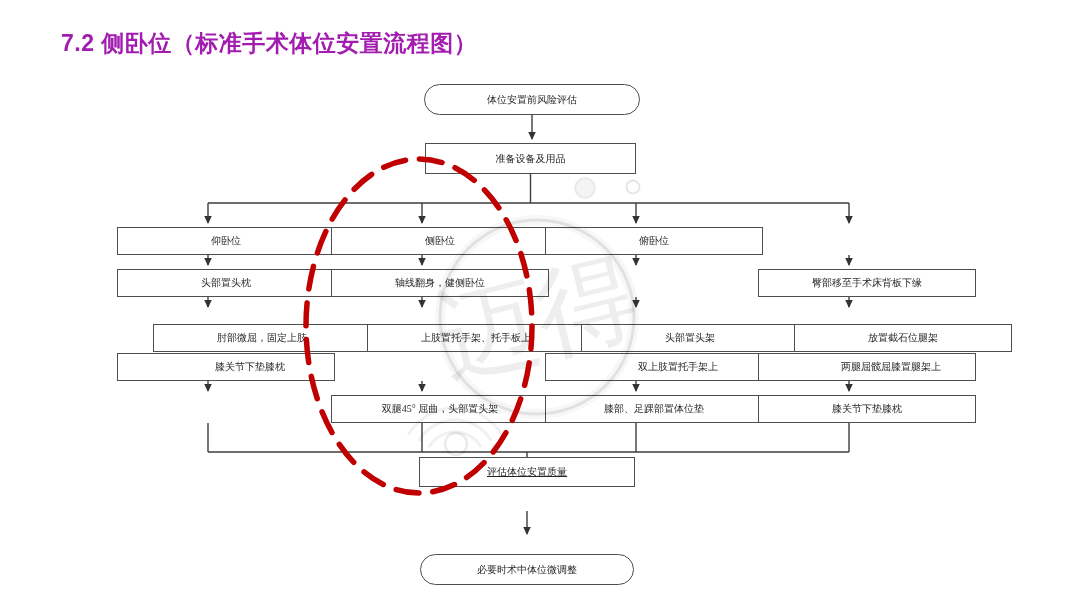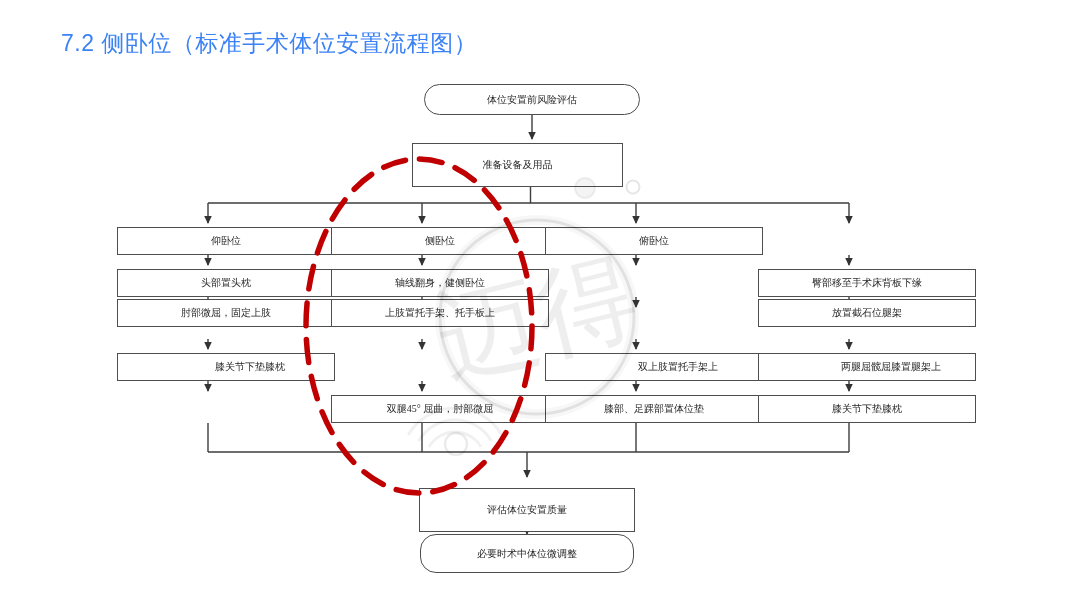--- a/index.html
+++ b/index.html
@@ -5,42 +5,42 @@
   html,body{margin:0;padding:0;background:#ffffff;}
   .canvas{
     position:relative;
     width:1080px;height:608px;
     background:#ffffff;
     overflow:hidden;
     font-family:"Liberation Sans","DejaVu Sans",sans-serif;
   }
   .title{
     position:absolute;left:61px;top:28px;
-    font-size:23px;font-weight:400;color:#3b82f6;
+    font-size:23px;font-weight:700;color:#a21caf;
     letter-spacing:0.5px;
   }
   svg.layer{position:absolute;left:0;top:0;pointer-events:none;}
   .fbox{
     position:absolute;box-sizing:border-box;
     background:#ffffff;border:1.4px solid #4e4e4e;
     display:flex;align-items:center;justify-content:center;
     font-family:"Liberation Serif","DejaVu Serif",serif;
     font-size:10px;color:#252525;white-space:nowrap;
     z-index:2;
   }
   .rounded{border-radius:16px;}
   
   .b-start  {left:424px;top:84px; width:216px;height:31px;}
-  .b-prepare{left:412px;top:143px;width:211px;height:44px;}
-  .b-eval   {left:419px;top:488px;width:216px;height:44px;}
-  .b-end    {left:420px;top:534px;width:214px;height:39px;}
+  .b-prepare{left:425px;top:143px;width:211px;height:31px;}
+  .b-eval   {left:419px;top:457px;width:216px;height:30px;text-decoration:underline;}
+  .b-end    {left:420px;top:554px;width:214px;height:31px;}
   
   .c1{left:117px;} .c2{left:331px;} .c3{left:545px;} .c4{left:758px;}
   .col{width:218px;height:28px;font-family:Liberation Serif, serif;}
-  .r1{top:227px;} .r2{top:269px;} .r3{top:299px;} .r4{top:353px;padding-left:48px;} .r5{top:395px;}
+  .r1{top:227px;} .r2{top:269px;} .r3{top:324px;margin-left:36px;} .r4{top:353px;padding-left:48px;} .r5{top:395px;}
   .overlay{z-index:3;}
   .under{z-index:1;}
 </style>
 </head>
 <body>
 
 <div class="canvas">
 
   <div class="title">7.2 侧卧位（标准手术体位安置流程图）</div>
 
@@ -94,23 +94,24 @@
   <div class="fbox b-prepare">准备设备及用品</div>
 
   <div class="fbox col c1 r1">仰卧位</div>
   <div class="fbox col c1 r2">头部置头枕</div>
   <div class="fbox col c1 r3">肘部微屈，固定上肢</div>
   <div class="fbox col c1 r4">膝关节下垫膝枕</div>
 
   <div class="fbox col c2 r1">侧卧位</div>
   <div class="fbox col c2 r2">轴线翻身，健侧卧位</div>
   <div class="fbox col c2 r3">上肢置托手架、托手板上</div>
-  <div class="fbox col c2 r5">双腿45° 屈曲，肘部微屈</div>
+  <div class="fbox col c2 r5">双腿45° 屈曲，头部置头架</div>
 
   <div class="fbox col c3 r1">俯卧位</div>
+  <div class="fbox col c3 r3">头部置头架</div>
   <div class="fbox col c3 r4">双上肢置托手架上</div>
   <div class="fbox col c3 r5">膝部、足踝部置体位垫</div>
 
   <div class="fbox col c4 r2">臀部移至手术床背板下缘</div>
   <div class="fbox col c4 r3">放置截石位腿架</div>
   <div class="fbox col c4 r4">两腿屈髋屈膝置腿架上</div>
   <div class="fbox col c4 r5">膝关节下垫膝枕</div>
 
   <div class="fbox b-eval">评估体位安置质量</div>
   <div class="fbox rounded b-end">必要时术中体位微调整</div>

